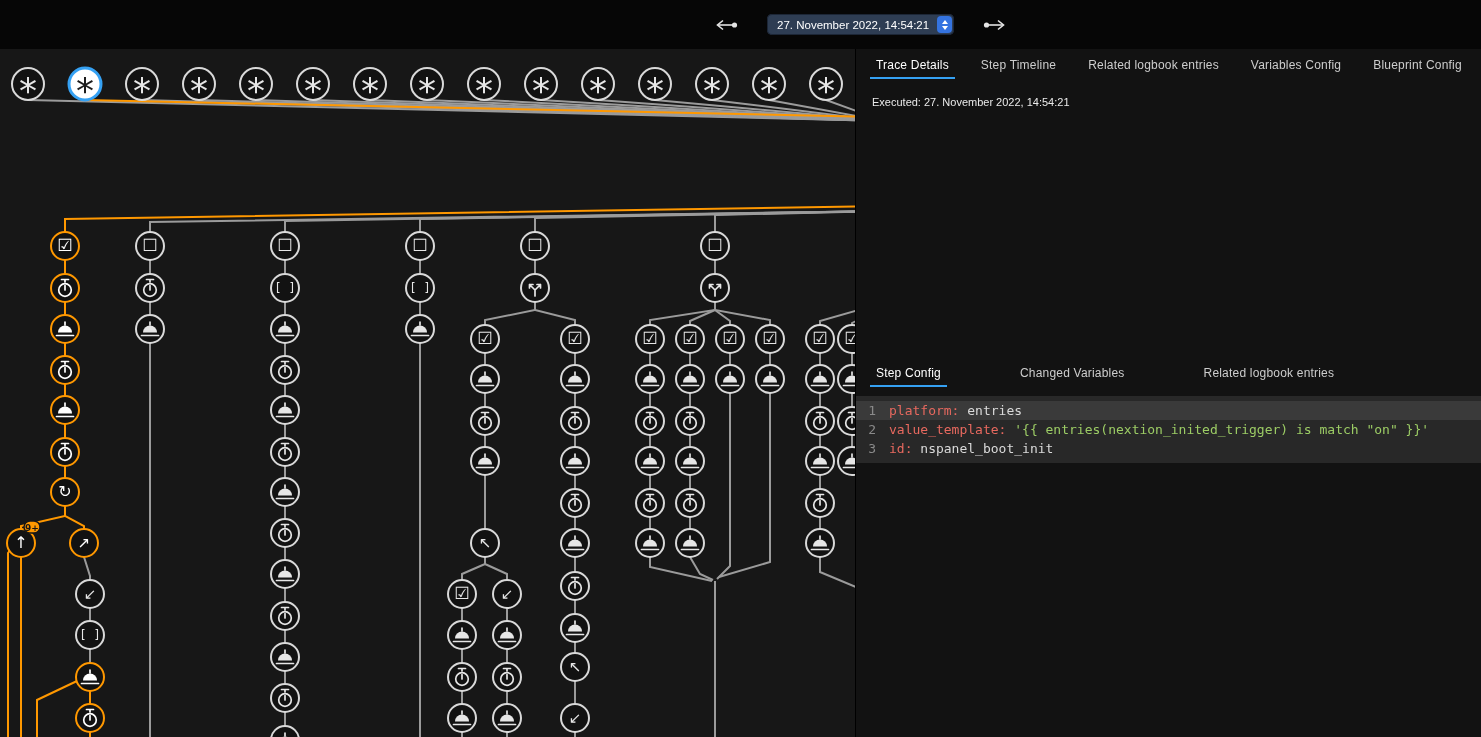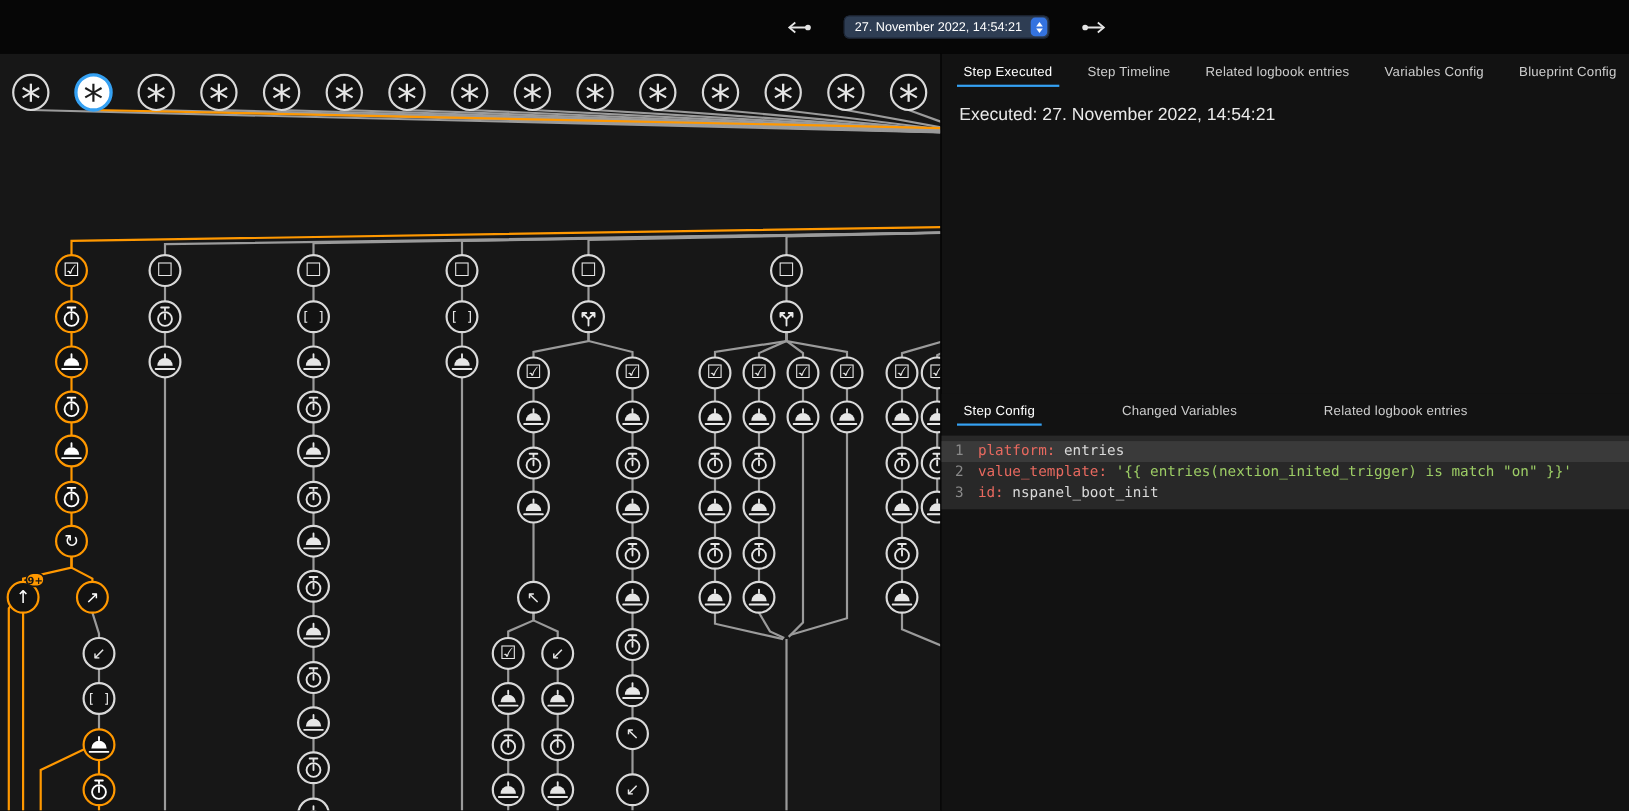--- a/index.html
+++ b/index.html
@@ -19,21 +19,21 @@
   .tri-up{width:0;height:0;border-left:3.5px solid transparent;border-right:3.5px solid transparent;border-bottom:4px solid #fff;}
   .tri-down{width:0;height:0;border-left:3.5px solid transparent;border-right:3.5px solid transparent;border-top:4px solid #fff;}
   
   .graph-panel{position:absolute;left:0;top:49px;width:855px;height:688px;overflow:hidden;background:var(--graph-bg,#171717);}
   
   .details-panel{position:absolute;left:855px;top:49px;width:626px;height:688px;background:#121212;border-left:1px solid #000;box-sizing:border-box;}
   .tabbar{display:flex;height:31px;align-items:stretch;padding-left:4px;}
   .tab{display:flex;align-items:center;padding:0 16px;font-size:12px;color:#cdcdcd;position:relative;cursor:pointer;letter-spacing:.2px;white-space:nowrap;}
   .tab.active{color:#ffffff;}
   .tab.active::after{content:"";position:absolute;left:10px;right:10px;bottom:1px;height:2px;background:var(--accent,#35a1f3);}
-  .details-content{padding:16px 16px;font-size:16px;color:#eaeaea;}
+  .details-content{padding:16px 16px;font-size:11px;color:#eaeaea;}
   .config-panel{position:absolute;left:0;top:309px;right:0;bottom:0;background:#121212;}
   .tabbar2{height:30px;gap:47px;}
   .code-block{background:#282828;font-family:"DejaVu Sans Mono", monospace;font-size:13px;line-height:19px;padding:5px 0;margin-top:8px;color:var(--c-plain,#dadada);}
   .code-line{display:flex;}
   .code-line.active{background:#3a3a3a;}
   .gutter{width:20px;flex:none;text-align:right;padding-right:7px;color:#8a8a8a;user-select:none;}
   .code-text{white-space:pre;padding-left:6px;}
   .tok-key{color:var(--c-key,#e8695f);}
   .tok-str{color:var(--c-str,#9ccc65);}
   .tok-plain{color:var(--c-plain,#dadada);}
@@ -641,21 +641,21 @@
       <g>
         <circle cx="852" cy="461" r="14" fill="#121212" stroke="#d9d9d9" stroke-width="2"></circle>
         <path d="M-7,3.5 A7,7 0 0 1 7,3.5 Z" transform="translate(852,461)" fill="#e6e6e6"></path>
         <path d="M-8.5,6.5 h17 M0,-7 v3" transform="translate(852,461)" stroke="#e6e6e6" fill="none" stroke-width="1.7" stroke-linecap="round"></path>
       </g>
     </svg>
 </div>
 
 <div class="details-panel">
   <div class="tabbar" id="tabbar-details">
-      <div class="tab active">Step Executed</div>
+      <div class="tab active">Trace Details</div>
       <div class="tab">Step Timeline</div>
       <div class="tab">Related logbook entries</div>
       <div class="tab">Variables Config</div>
       <div class="tab">Blueprint Config</div>
     </div>
   <div class="details-content">
     <span>Executed: 27. November 2022, 14:54:21</span>
   </div>
 
   <div class="config-panel">

